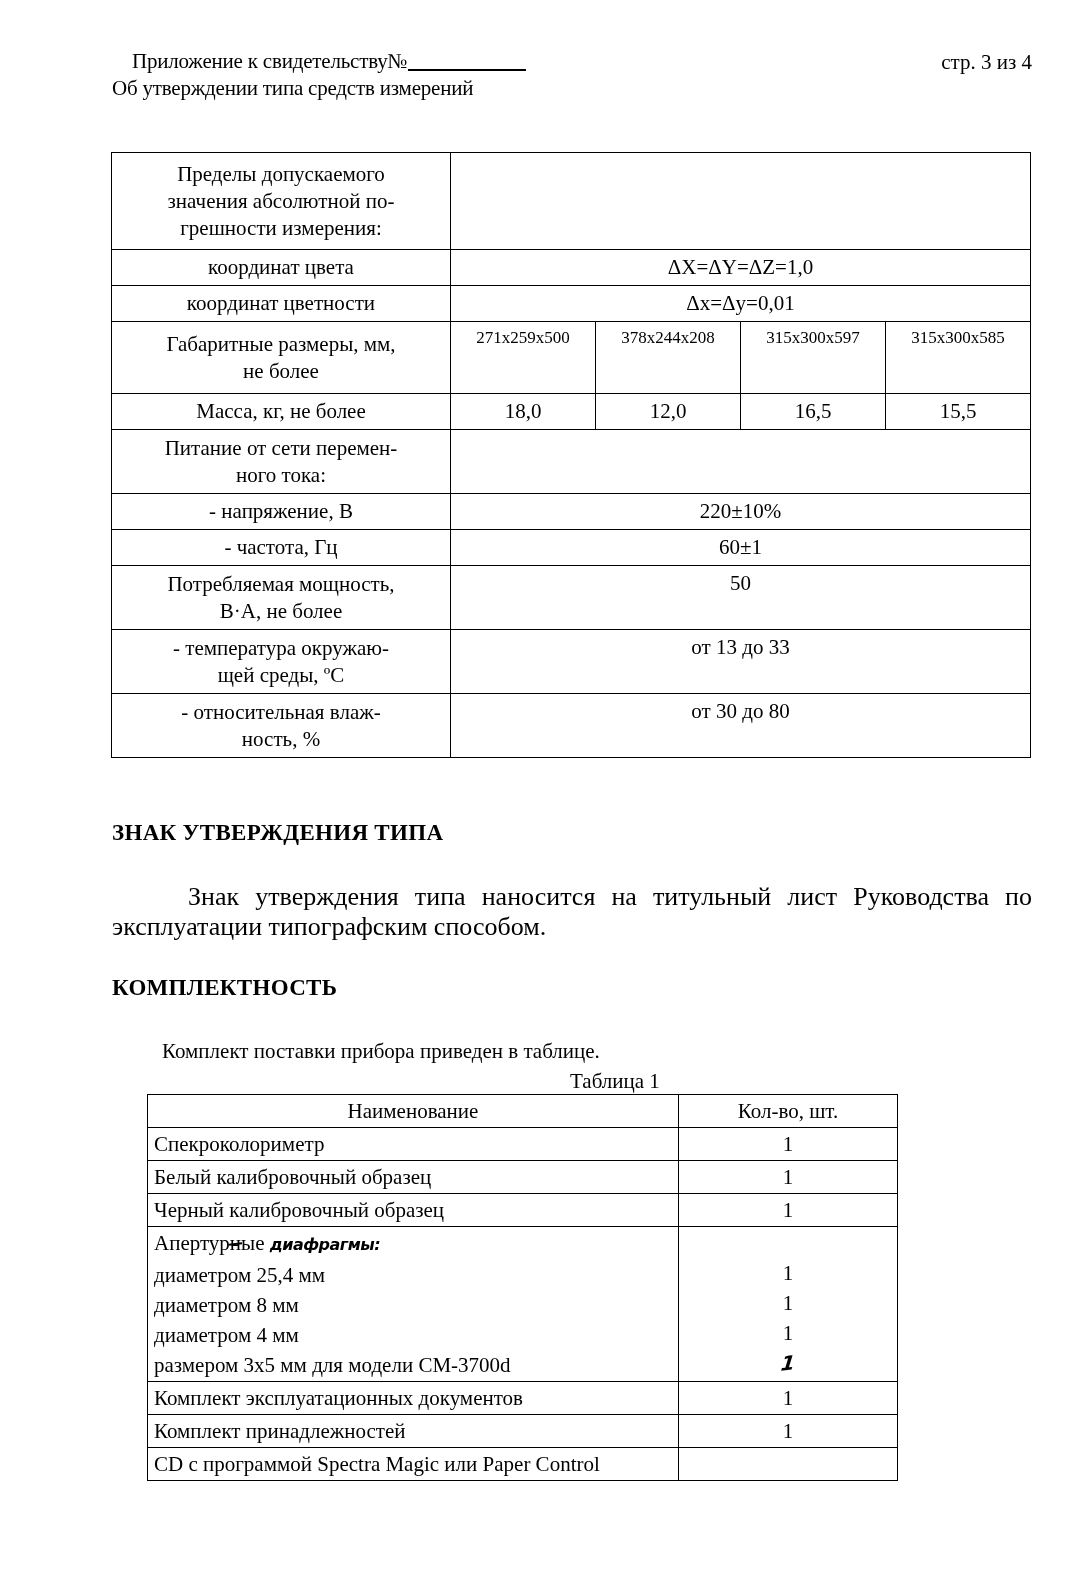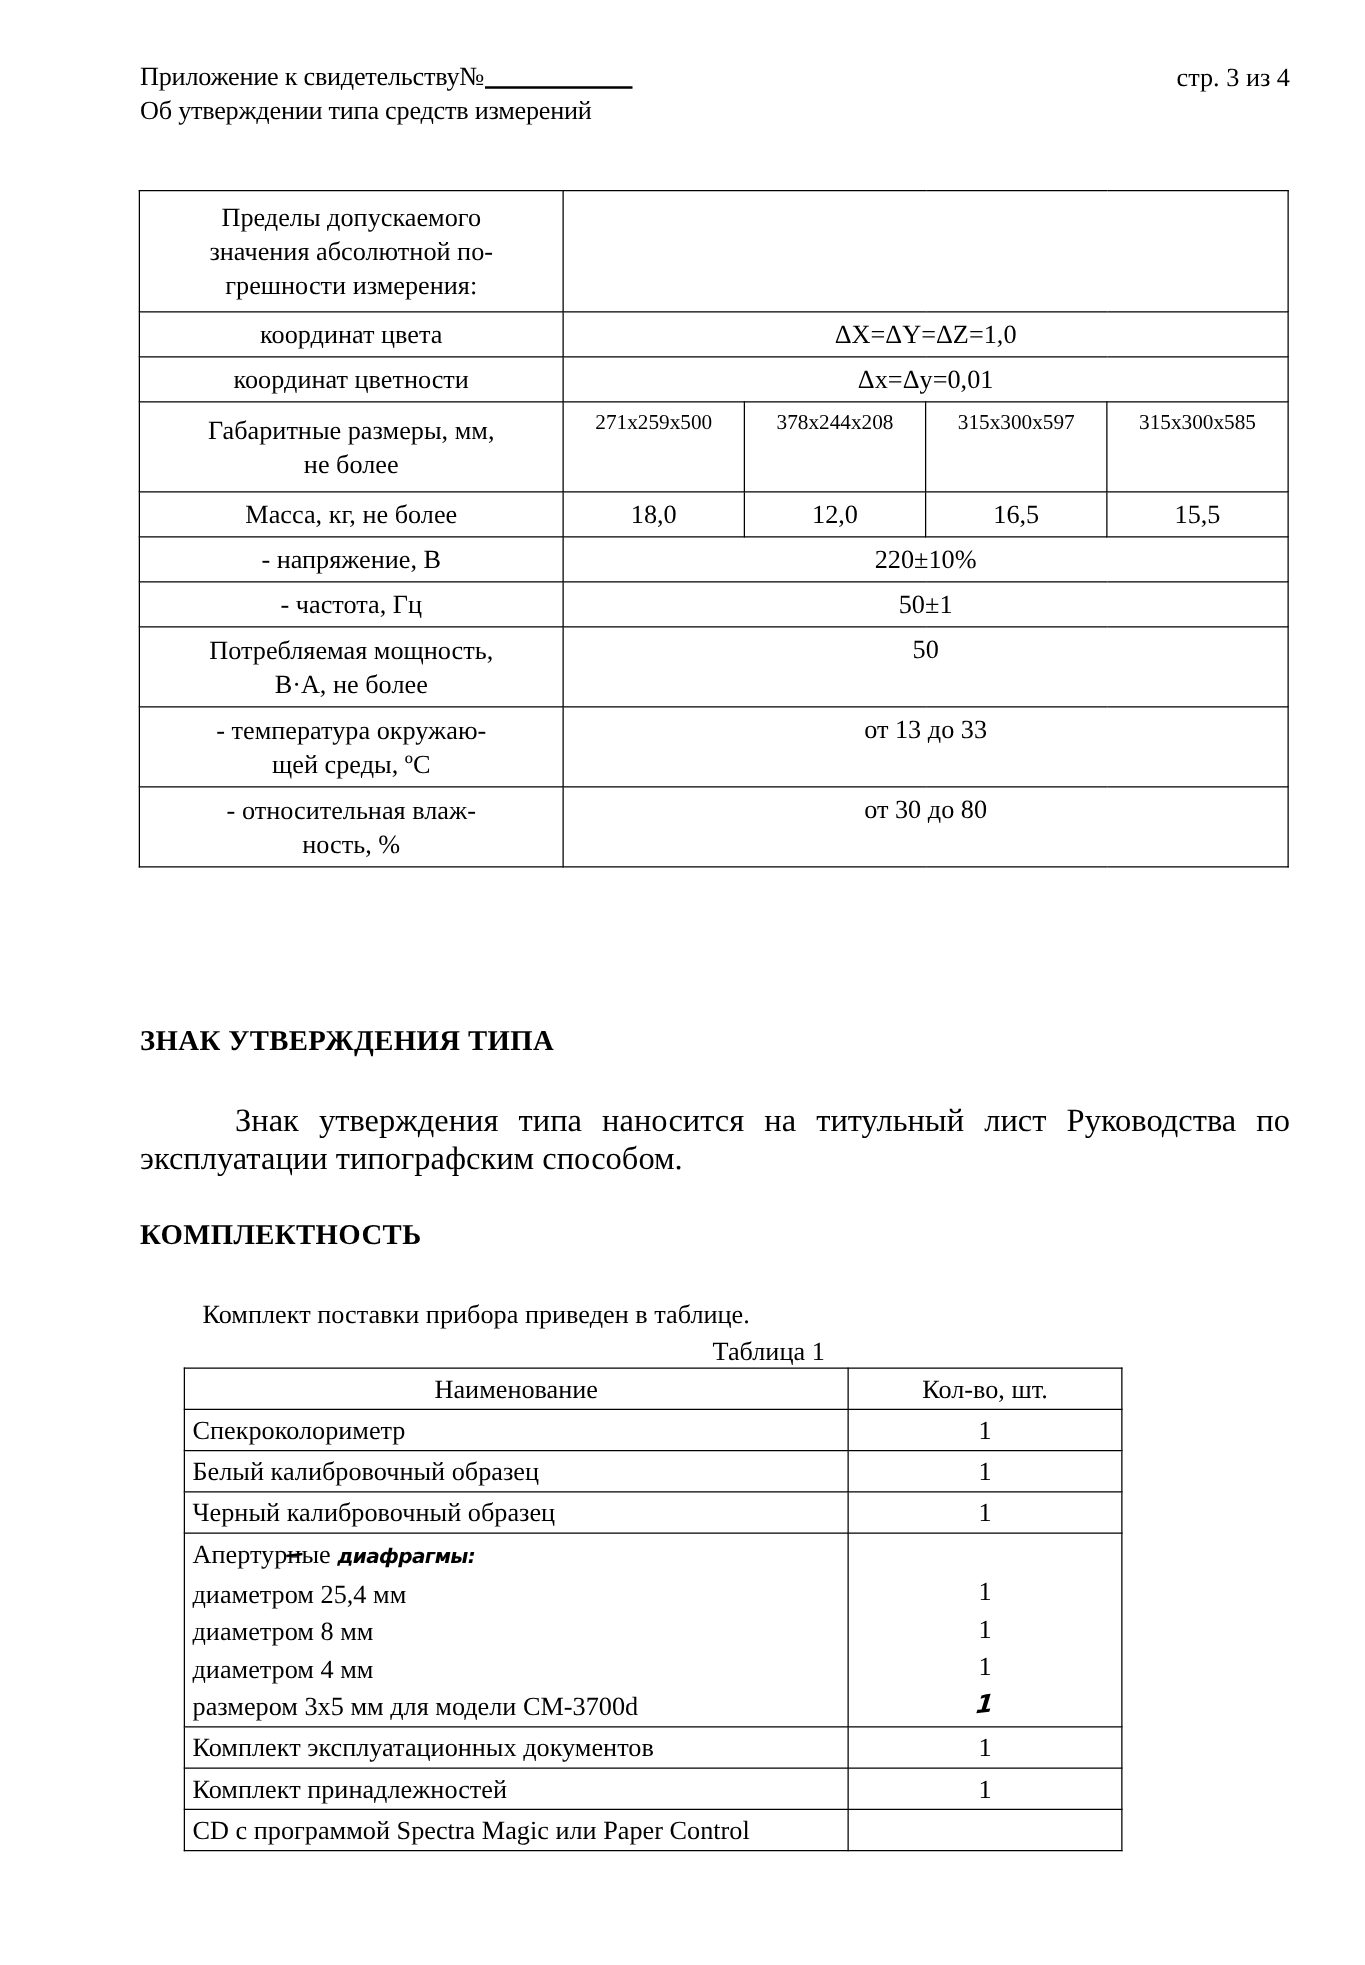--- a/index.html
+++ b/index.html
@@ -32,20 +32,21 @@
     justify-content: space-between;
     align-items: flex-start;
   }
   .hdr-left {
     font-size: 21px;
     line-height: 27px;
     letter-spacing: -0.2px;
   }
   .hdr-line1 {
     white-space: nowrap;
+    margin-left: 20px;
   }
   .hdr-blank {
     display: inline-block;
     width: 118px;
     border-bottom: 2px solid #000;
     vertical-align: -3px;
     margin-left: 1px;
   }
   .hdr-right {
     font-size: 21px;
@@ -225,29 +226,36 @@
       </tr>
 
       <tr class="rh-1">
         <td class="label">Масса, кг, не более</td>
         <td>18,0</td>
         <td>12,0</td>
         <td>16,5</td>
         <td>15,5</td>
       </tr>
 
+      <tr class="rh-2">
+        <td class="label">
+          <span>Питание от сети перемен-</span><br>
+          <span>ного тока:</span>
+        </td>
+        <td colspan="4"></td>
+      </tr>
 
       <tr class="rh-1">
         <td class="label">- напряжение, В</td>
         <td colspan="4">220±10%</td>
       </tr>
 
       <tr class="rh-1">
         <td class="label">- частота, Гц</td>
-        <td colspan="4">50±1</td>
+        <td colspan="4">60±1</td>
       </tr>
 
       <tr class="rh-2">
         <td class="label">
           <span>Потребляемая мощность,</span><br>
           <span>В·А, не более</span>
         </td>
         <td colspan="4" class="valtop">50</td>
       </tr>
 

